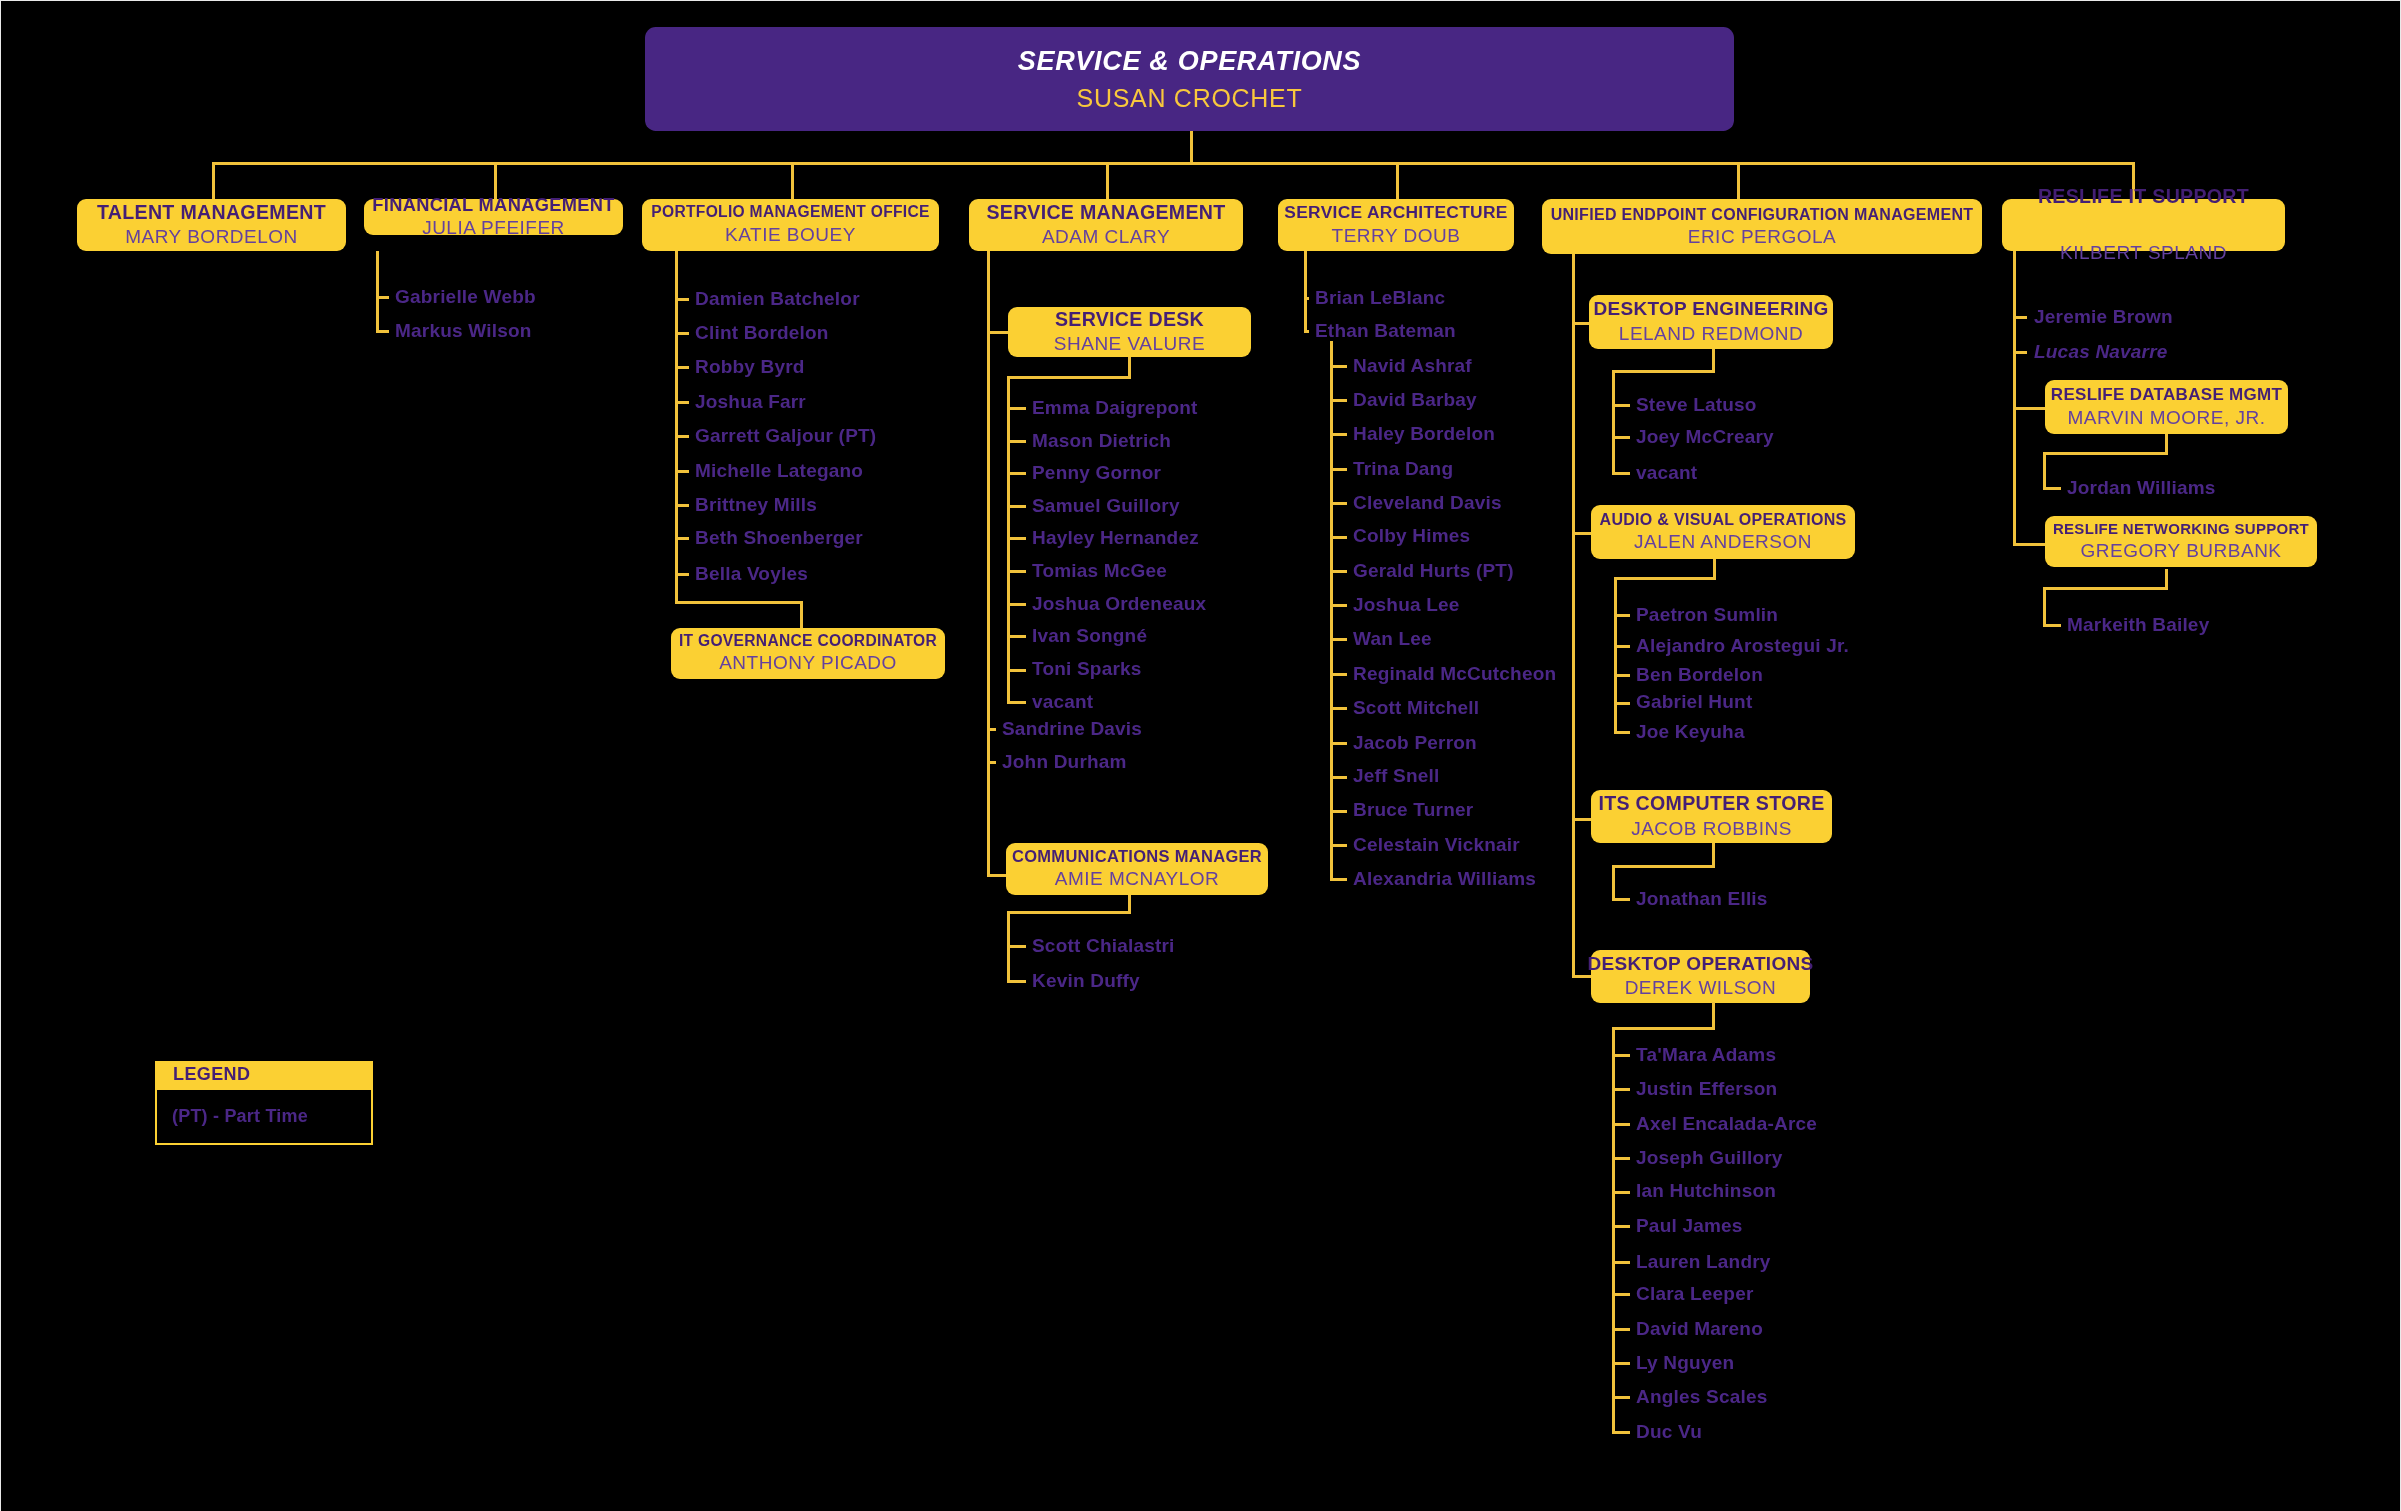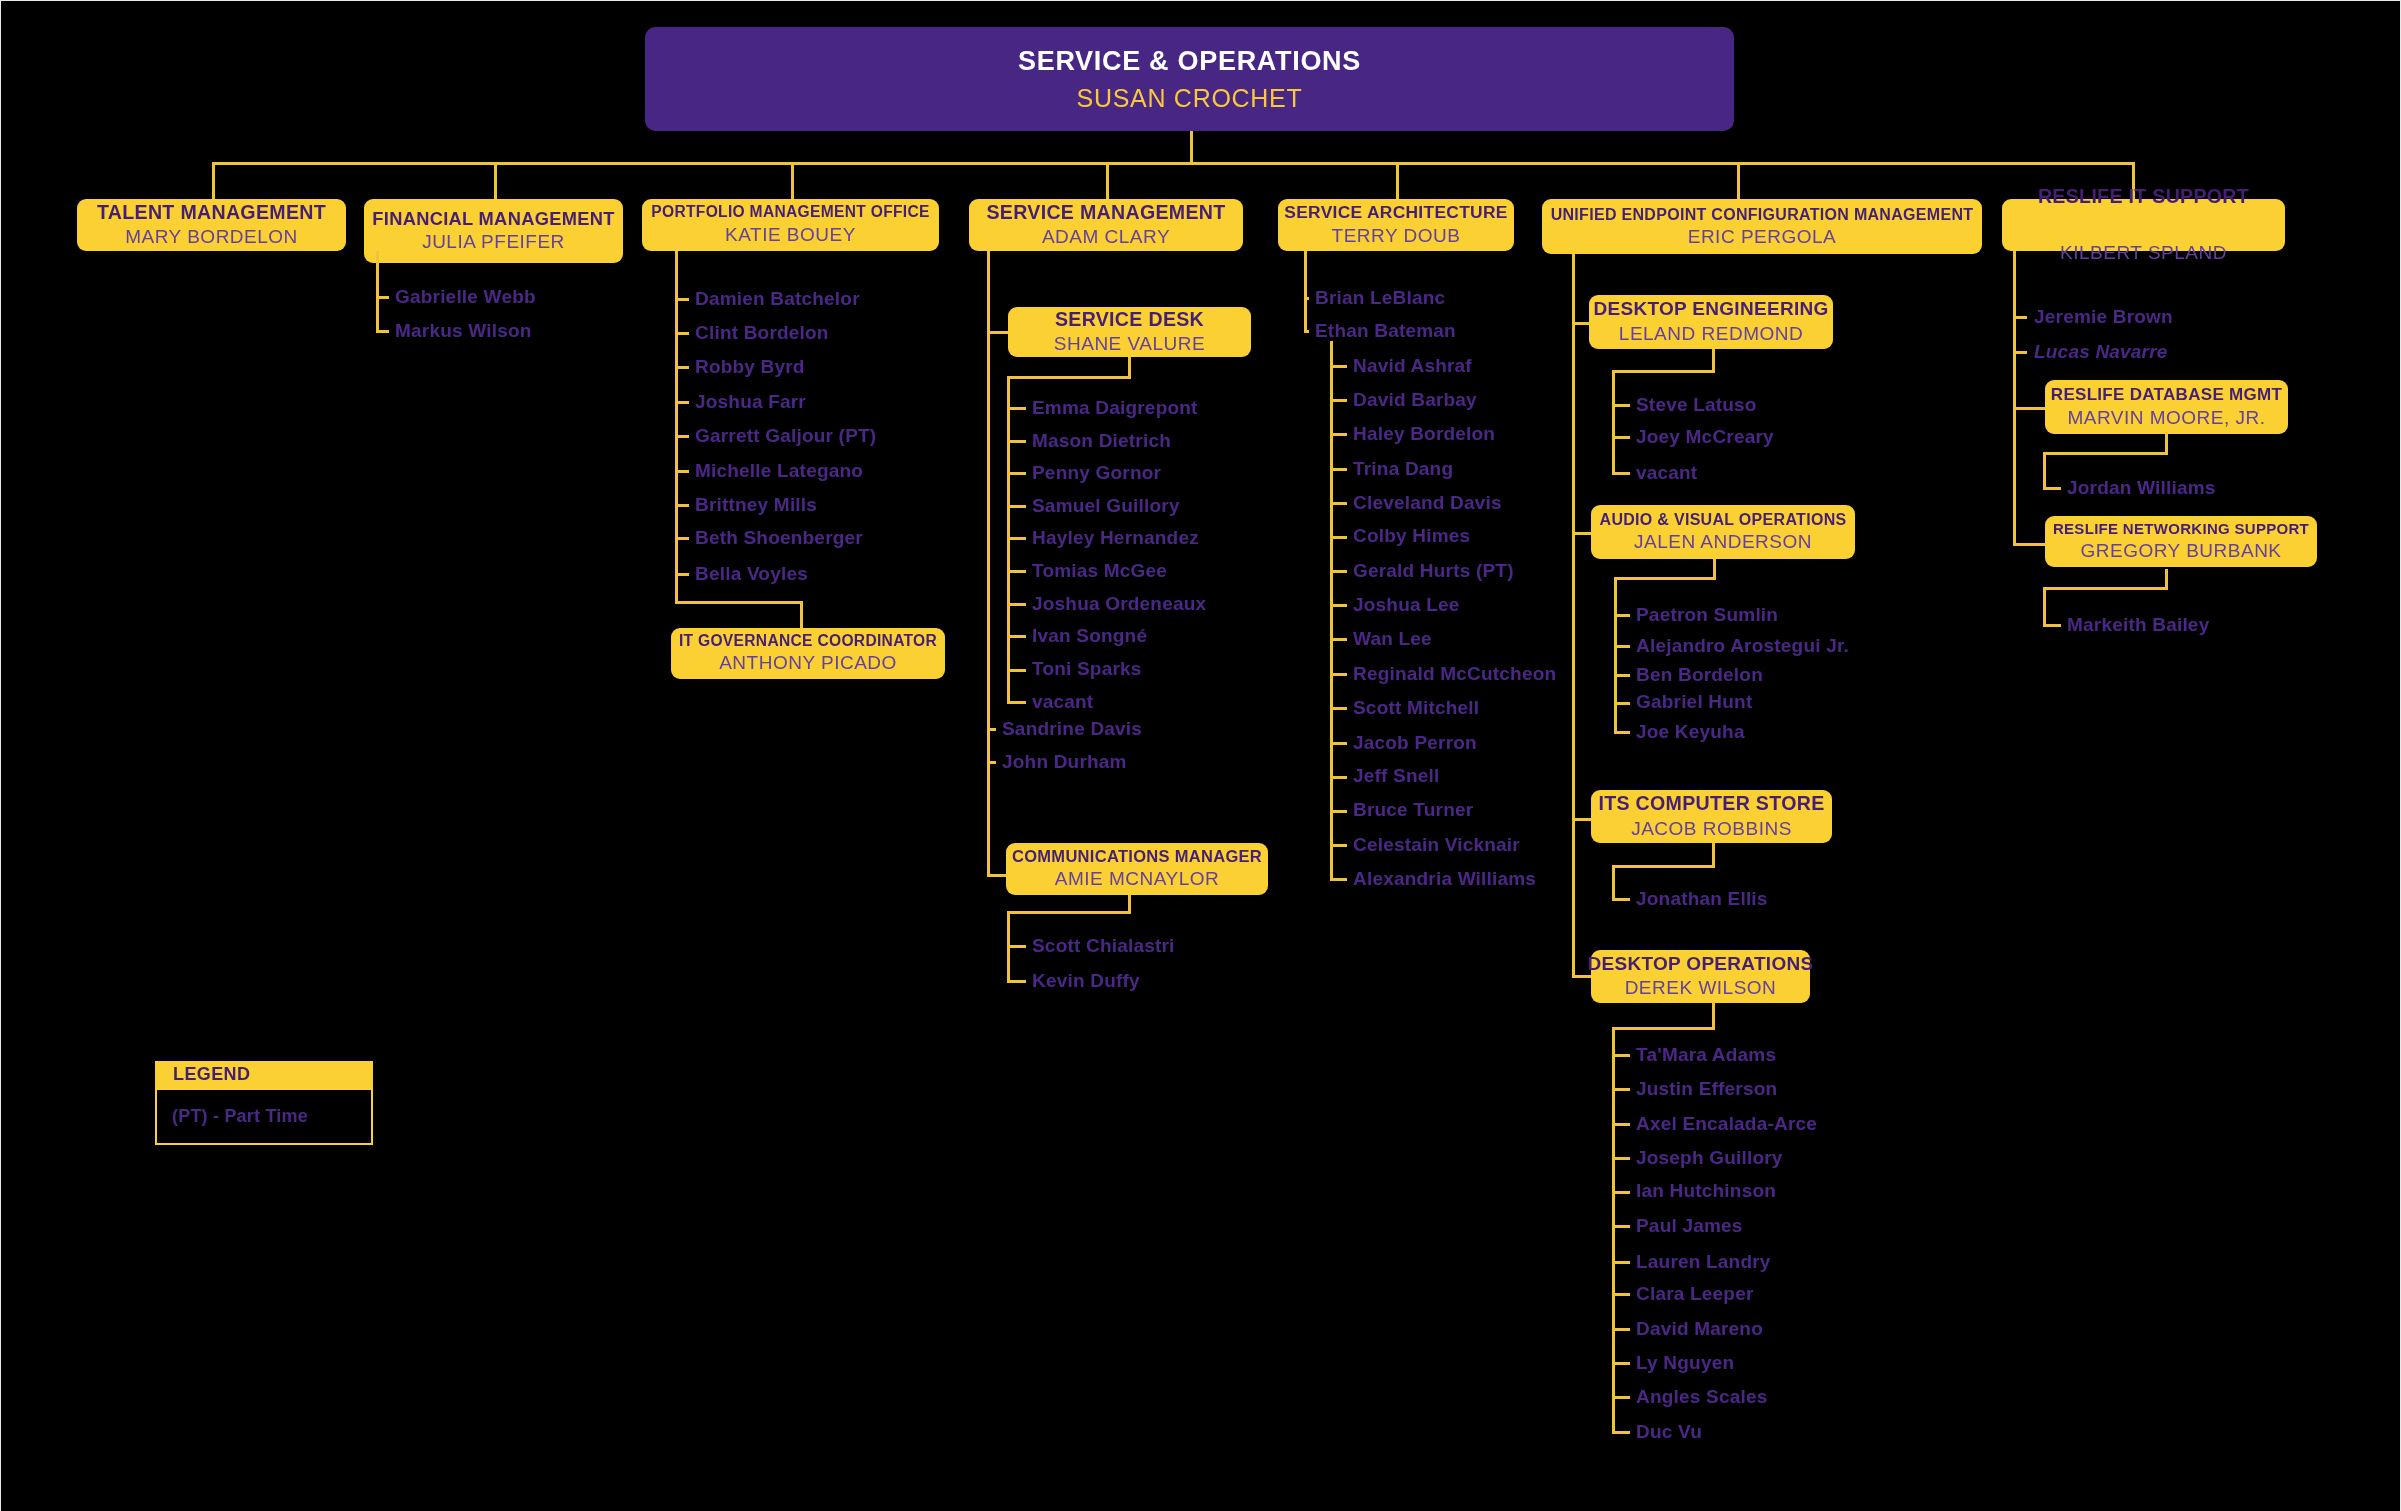--- a/index.html
+++ b/index.html
@@ -16,21 +16,21 @@
   }
   .node .title{
     display:inline-block;font-weight:bold;color:var(--boxTitle,#441f75);
     font-size:19.6px;letter-spacing:0.3px;white-space:nowrap;line-height:1.2;
   }
   .node .person{
     display:inline-block;font-weight:normal;color:var(--boxPerson,#64419f);
     font-size:19px;letter-spacing:0.5px;white-space:nowrap;line-height:1.2;margin-top:1.8px;
   }
   .node.root{background:var(--purple,#482683);border-radius:10.7px;}
-  .node.root .title{color:#ffffff;font-size:27px;letter-spacing:0.7px;}
+  .node.root .title{color:#ffffff;font-size:27px;letter-spacing:0.7px;font-style:italic;}
   .node.root .person{color:var(--rootPerson,#f9c83c);font-size:25px;letter-spacing:0.7px;margin-top:5.4px;}
   .member{
     position:absolute;transform:translateY(-50%);
     color:var(--member,#4b2787);font-weight:bold;font-size:19px;
     white-space:nowrap;letter-spacing:0.2px;
   }
   .legend-header{
     position:absolute;background:var(--gold,#fbd033);
     display:flex;align-items:center;padding-left:18px;box-sizing:border-box;
   }
@@ -59,21 +59,21 @@
 
   <div id="chart-layer">
       <div class="line" style="left: 1189px; top: 130px; width: 2.7px; height: 33px;"></div>
       <div class="line" style="left: 211px; top: 161px; width: 1923px; height: 2.7px;"></div>
       <div class="line" style="left: 211px; top: 161px; width: 2.7px; height: 40px;"></div>
       <div class="node" style="left: 76px; top: 198px; width: 269px; height: 52px;">
         <span class="title">TALENT MANAGEMENT</span>
         <span class="person">MARY BORDELON</span>
       </div>
       <div class="line" style="left: 493px; top: 161px; width: 2.7px; height: 40px;"></div>
-      <div class="node" style="left: 363px; top: 198px; width: 259px; height: 64px;">
+      <div class="node" style="left: 363px; top: 198px; width: 259px; height: 36px;">
         <span class="title" style="font-size: 18.3px;">FINANCIAL MANAGEMENT</span>
         <span class="person">JULIA PFEIFER</span>
       </div>
       <div class="line" style="left: 375px; top: 250px; width: 2.7px; height: 82px;"></div>
       <div class="line" style="left: 375px; top: 295px; width: 13.4px; height: 2.7px;"></div>
       <div class="member" style="left: 394px; top: 296px;">Gabrielle Webb</div>
       <div class="line" style="left: 375px; top: 329px; width: 13.4px; height: 2.7px;"></div>
       <div class="member" style="left: 394px; top: 330px;">Markus Wilson</div>
       <div class="line" style="left: 790px; top: 161px; width: 2.7px; height: 40px;"></div>
       <div class="node" style="left: 641px; top: 198px; width: 297px; height: 52px;">

